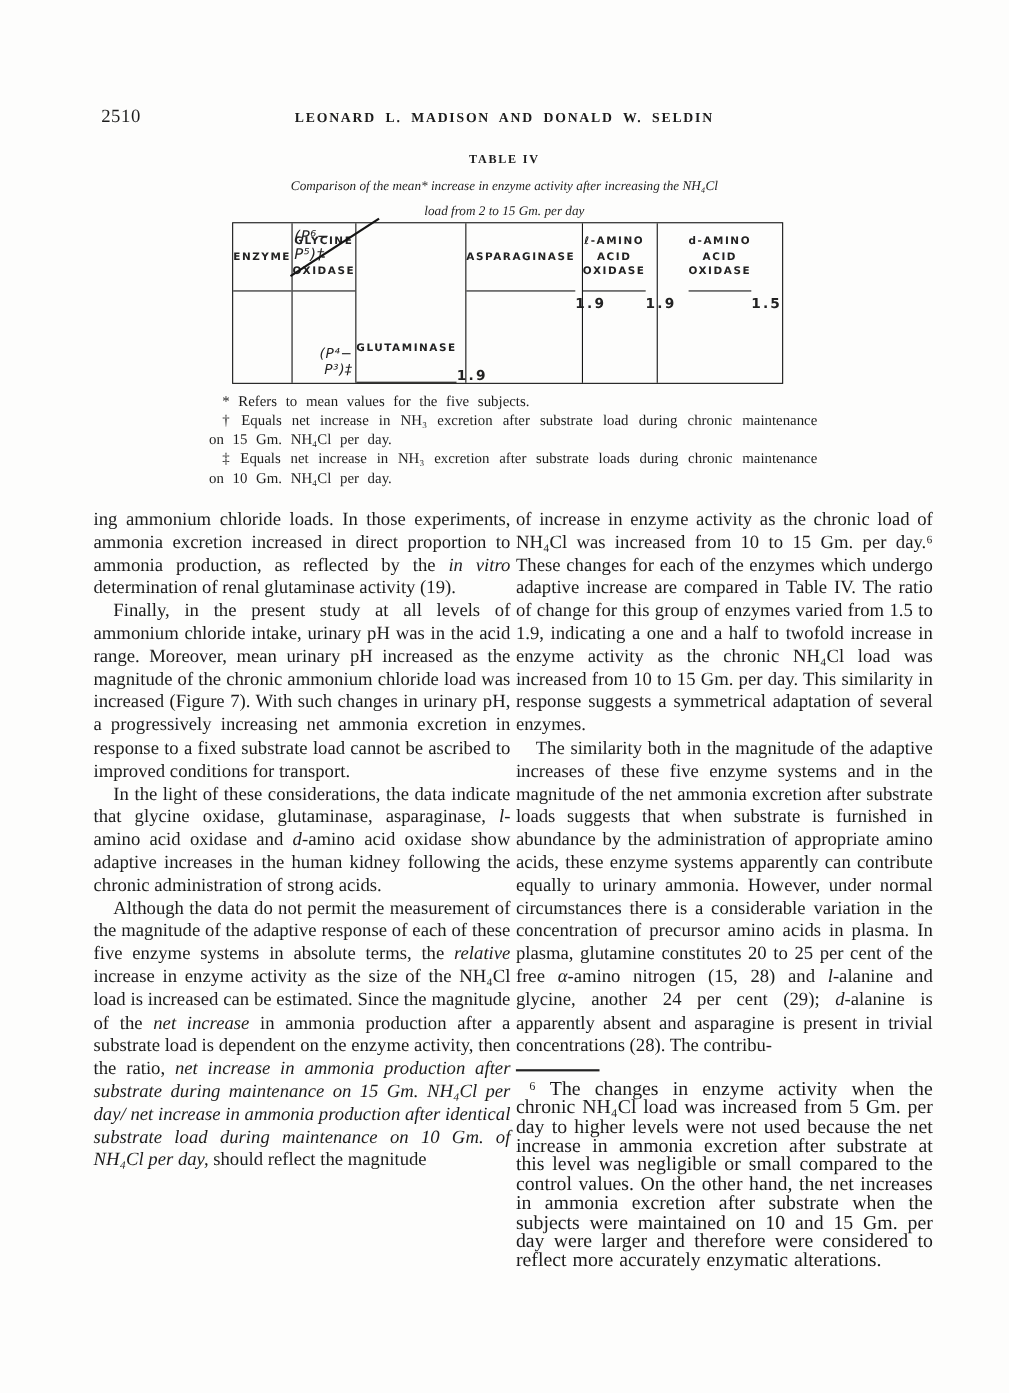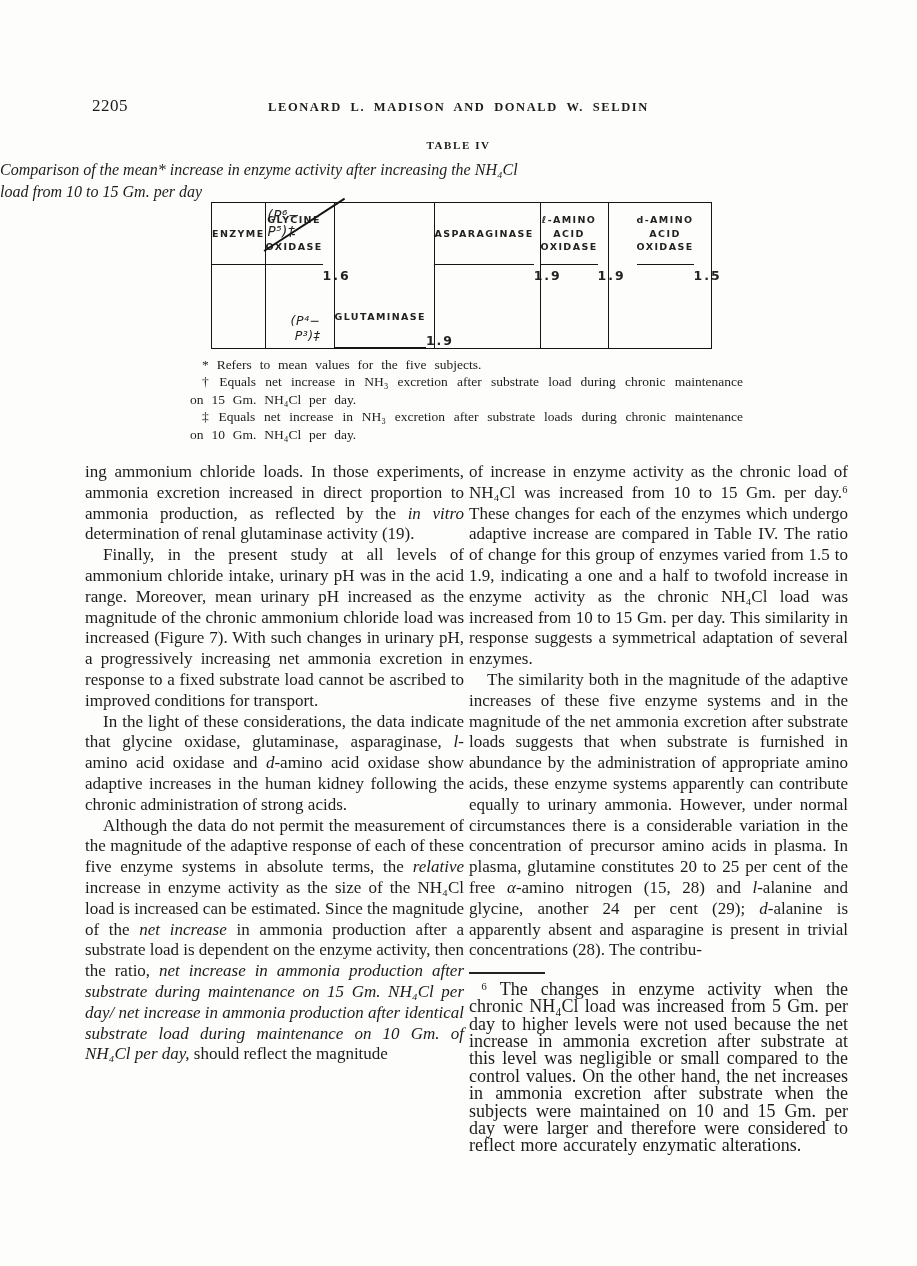--- a/index.html
+++ b/index.html
@@ -12,22 +12,22 @@
   .abs{position:absolute;}
 
   
   .page-number{left:92px;top:96px;font-size:17px;letter-spacing:.5px;}
   .running-head{left:0;top:100px;width:917px;text-align:center;
     font-size:12.5px;font-weight:bold;letter-spacing:1.6px;word-spacing:4px;}
 
   
   .table-label{left:0;top:139px;width:917px;text-align:center;
     font-size:11px;font-weight:bold;letter-spacing:1.6px;}
-  .table-caption{left:0;top:159px;width:917px;text-align:left;
-    font-style:italic;font-size:16px;line-height:21.5px;}
+  .table-caption{left:0;top:159px;width:917px;text-align:center;
+    font-style:italic;font-size:12px;line-height:21.5px;}
 
   
   .enzyme-table{
     left:211px;top:202px;width:501px;height:147px;
     border:1.6px solid #151515;box-sizing:border-box;
     display:flex;background:#fdfdfc;
     font-family:"DejaVu Sans",sans-serif;
   }
   .tcol{display:flex;flex-direction:row;box-sizing:border-box;}
   .tcol + .tcol{border-left:1.6px solid #151515;}
@@ -62,45 +62,44 @@
 
   
   .fn-rule{width:76px;height:1.6px;background:#222;margin:11px 0 7px 0;}
   .fn6{font-size:18px;line-height:17.4px;text-align:justify;text-indent:12px;word-spacing:1px;}
 </style>
 </head>
 <body>
 
 <div>
 
-  <div class="abs page-number">2205</div>
+  <div class="abs page-number">2510</div>
   <div class="abs running-head">LEONARD L. MADISON AND DONALD W. SELDIN</div>
 
   <div class="abs table-label">TABLE IV</div>
   <div class="abs table-caption">
     <div>Comparison of the mean* increase in enzyme activity after increasing the NH₄Cl</div>
-    <div>load from 10 to 15 Gm. per day</div>
+    <div>load from 2 to 15 Gm. per day</div>
   </div>
 
   <div class="abs enzyme-table">
     <div class="tcol w0">
       <div class="th">ENZYME</div>
       <div class="dbl-rule"></div>
       <div class="td ratio-cell">
         <span class="ratio-num">(P⁶− P⁵)†</span>
         <span class="ratio-slash"></span>
         <span class="ratio-den">(P⁴− P³)‡</span>
       </div>
     </div>
     <div class="tcol w1">
       <div class="th">GLYCINE
 -
 OXIDASE</div>
       <div class="dbl-rule"></div>
-      <div class="td">1.6</div>
     </div>
     <div class="tcol w2">
       <div class="th">GLUTAMINASE</div>
       <div class="dbl-rule"></div>
       <div class="td">1.9</div>
     </div>
     <div class="tcol w3">
       <div class="th">ASPARAGINASE</div>
       <div class="dbl-rule"></div>
       <div class="td">1.9</div>

